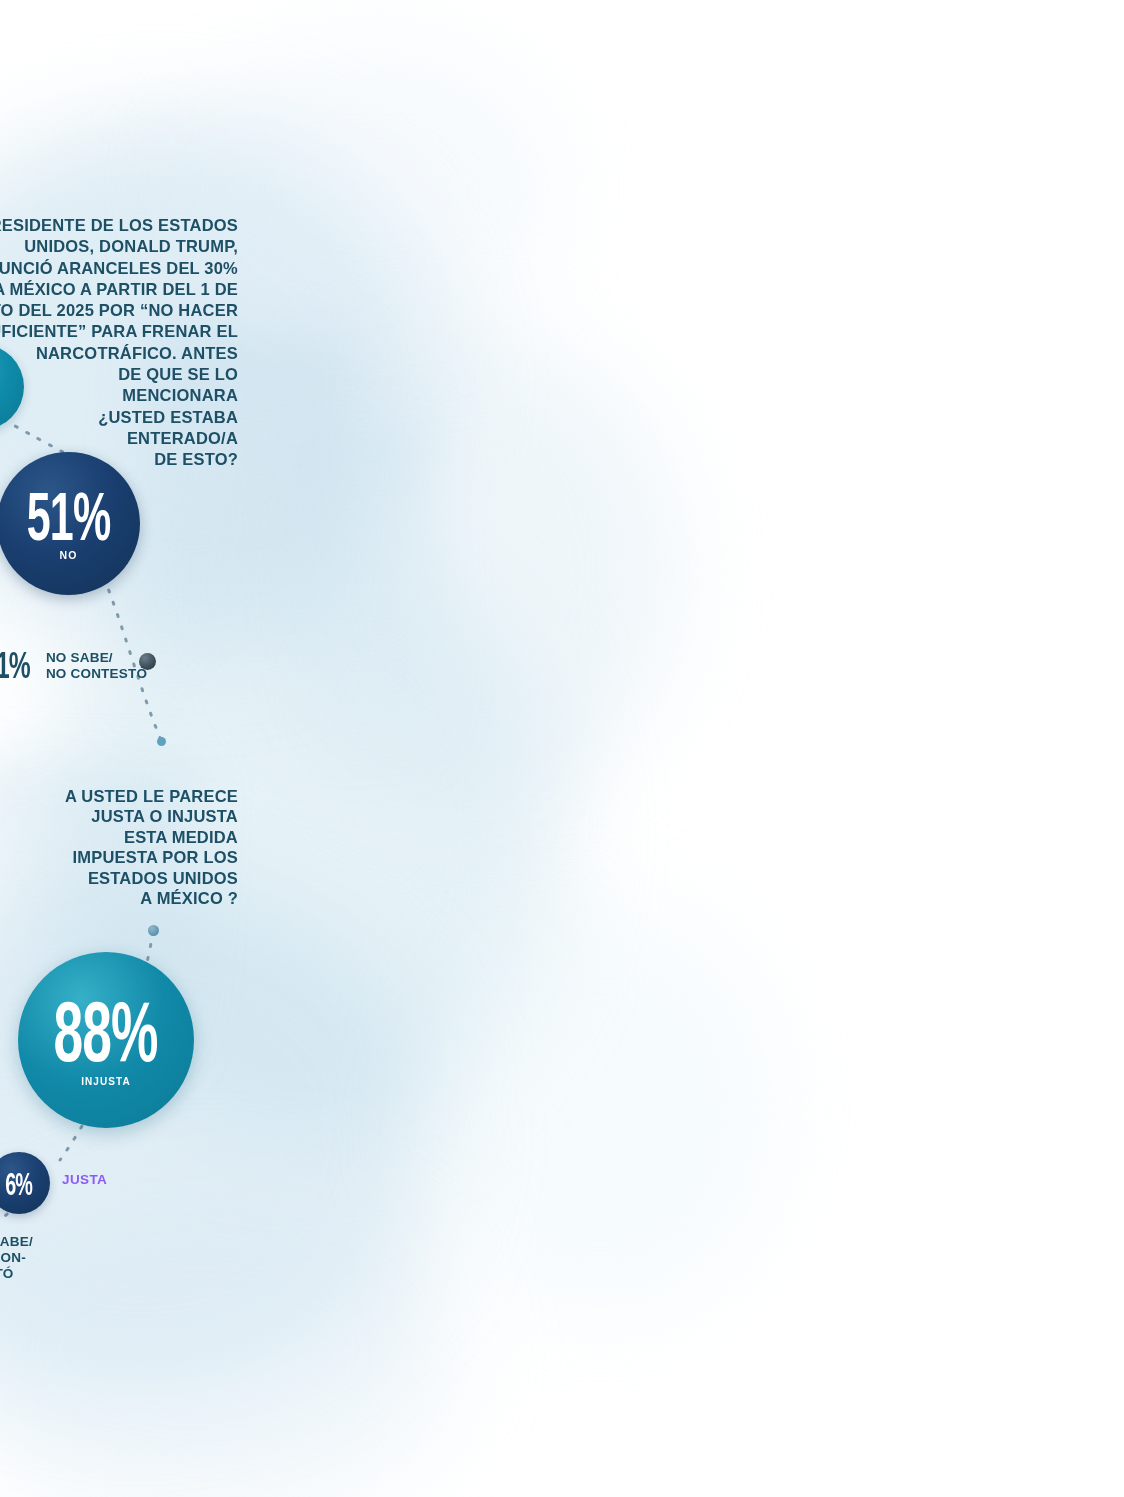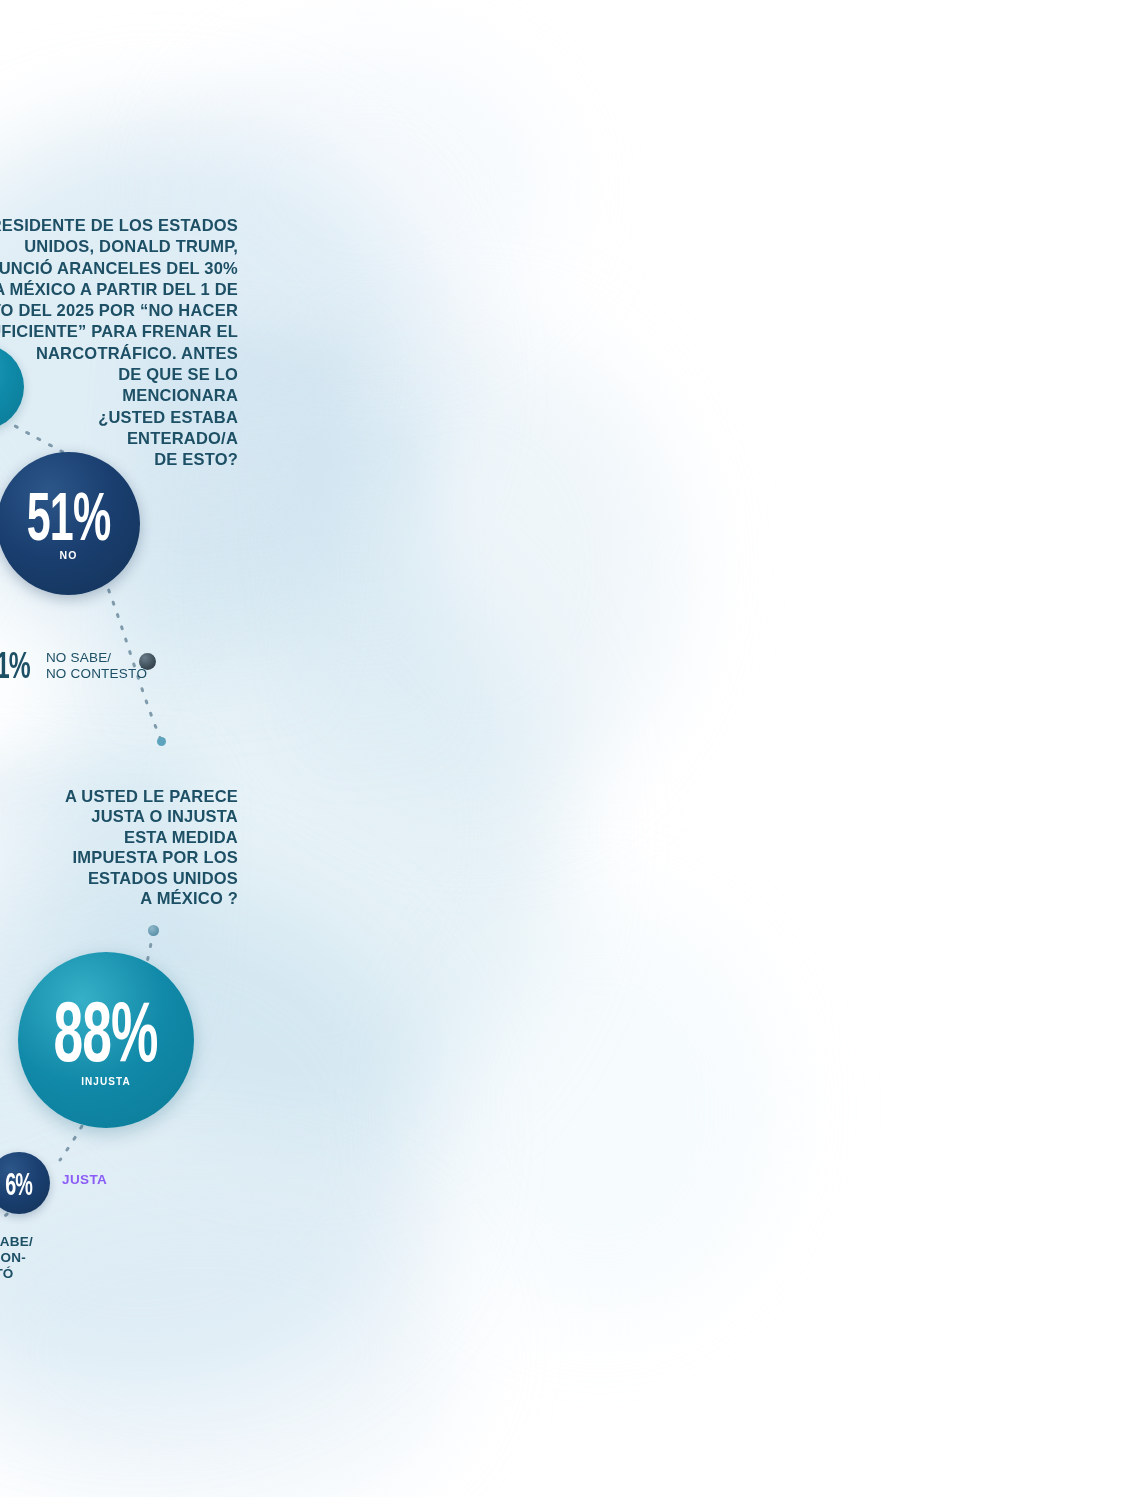--- a/index.html
+++ b/index.html
@@ -158,21 +158,21 @@
   }
   .stat-inline .num {
     font-weight: 700;
     font-size: 29px;
     line-height: .9;
     transform: scaleY(1.3) scaleX(.85);
     transform-origin: left center;
     letter-spacing: -1px;
   }
   .stat-inline .lbl {
-    font-weight: 400;
+    font-weight: 700;
     font-size: 13.5px;
     line-height: 15.5px;
     letter-spacing: .2px;
     white-space: pre-line;
   }
 
   #stat-nosabe-1 { left: -4px; top: 650px; }
   #stat-nosabe-1 .lbl { margin-left: 10px; }
 
   #label-justa {

